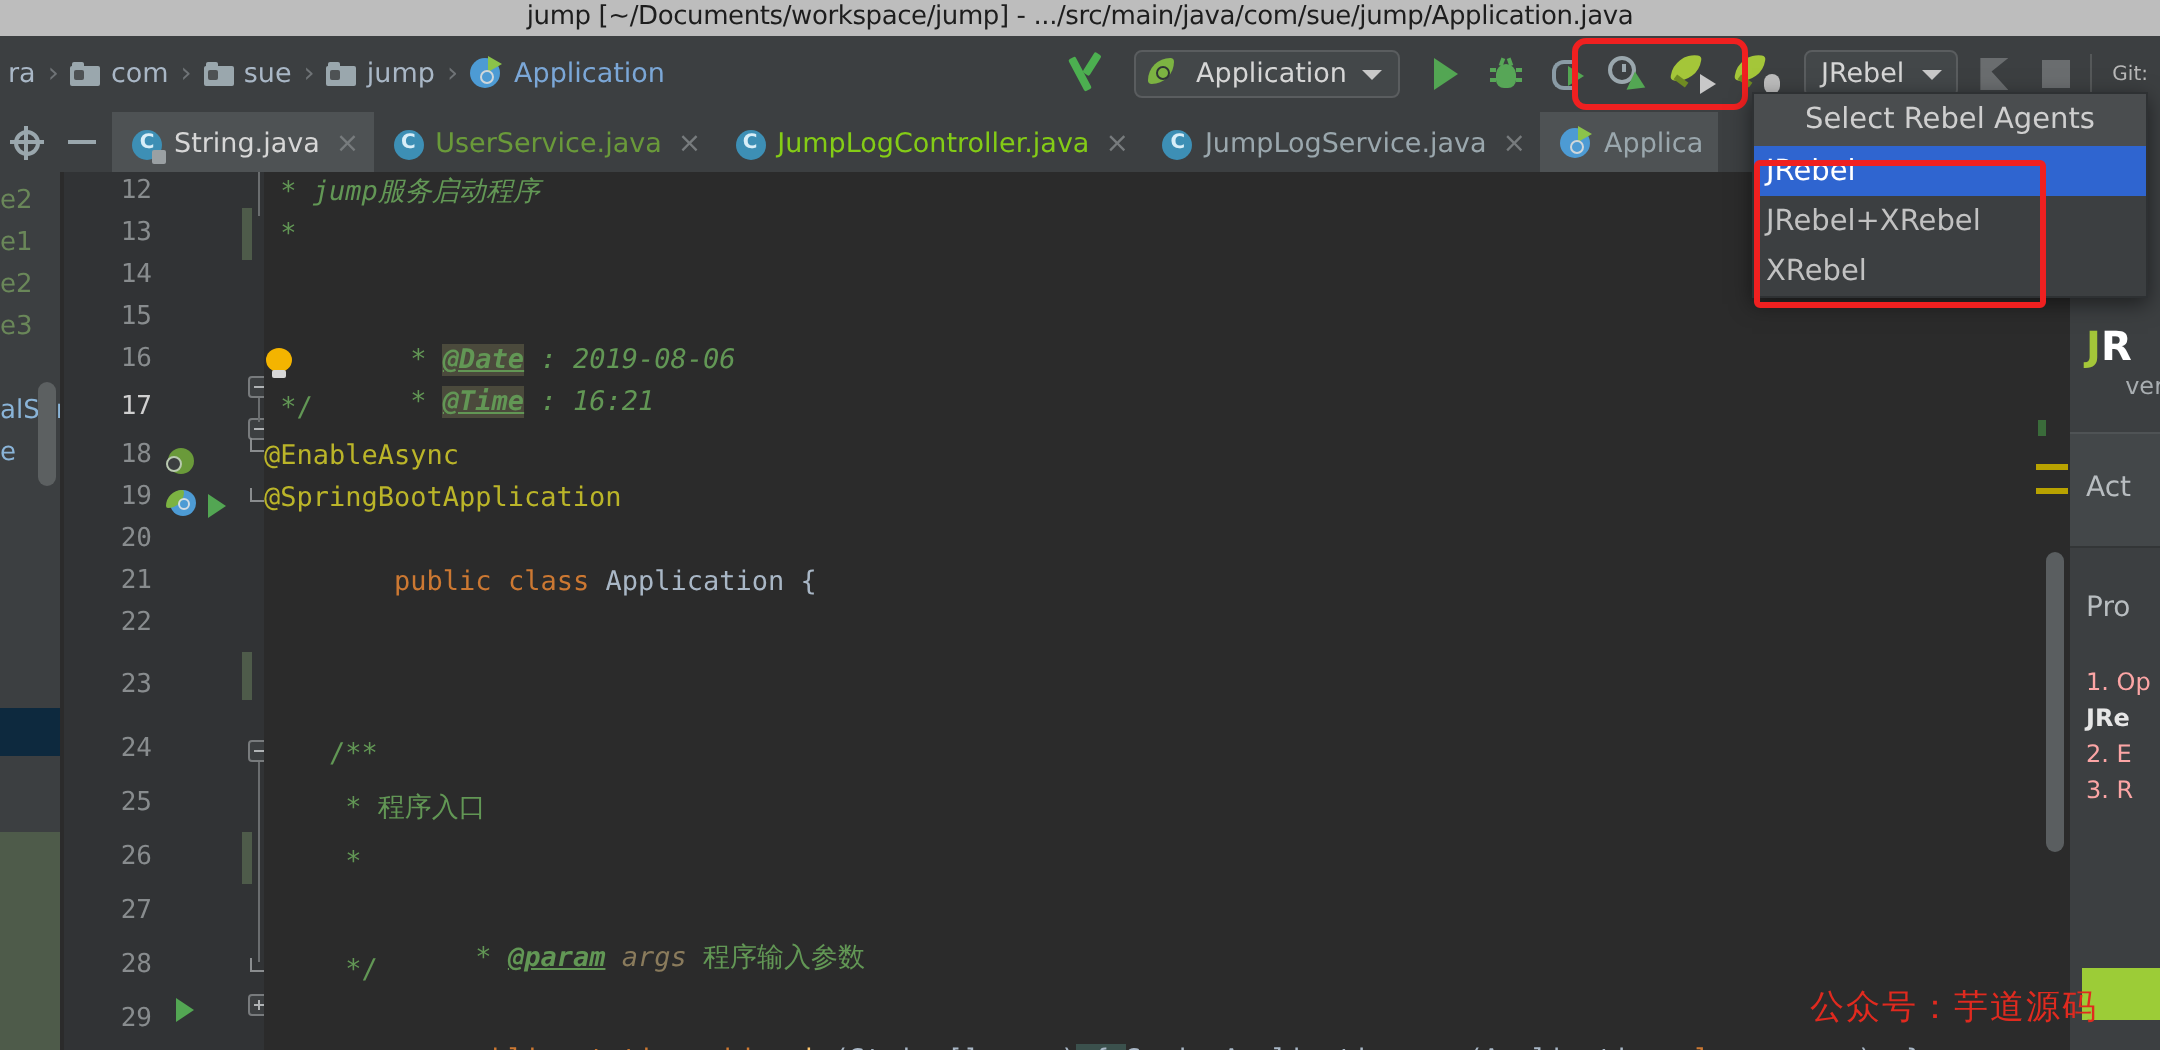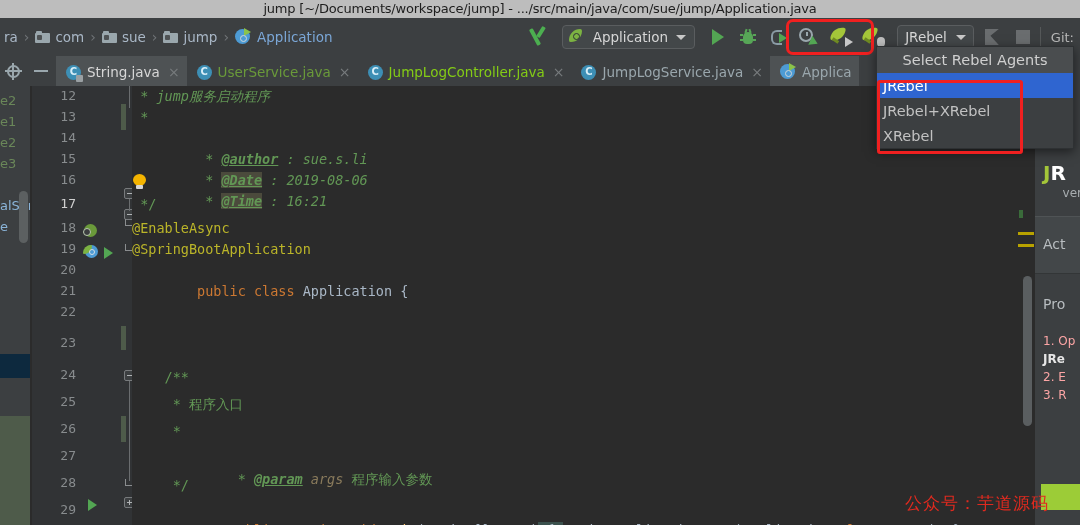--- a/index.html
+++ b/index.html
@@ -145,21 +145,21 @@
   }
   .agent-combo .label{font-size:13.5px;color:#d6d6d6;margin-right:9px;}
 
   .ext-ico{width:22px;height:20px;position:relative;margin-left:8px;}
   .ext-ico .s{
     position:absolute;left:3px;top:2px;width:14px;height:16px;background:#6a6d6f;
     clip-path: polygon(100% 0, 40% 42%, 100% 100%, 0 100%, 0 0);
   }
   .stop-sq{width:14px;height:14px;background:#6a6d6f;margin-left:12px;}
   .vdiv{width:1px;height:20px;background:#555859;margin:0 10px;}
-  .git-label{font-size:13px;color:#b8b8b8;}
+  .git-label{font-size:10px;color:#b8b8b8;}
 
   
   .tabbar{
     position:absolute;left:0;top:56px;width:1080px;height:30px;
     background:#3c3f41;display:flex;align-items:stretch;
   }
   .gear-ico{width:26px;height:30px;display:flex;align-items:center;justify-content:center;flex:none;}
   .gear-ico .g{width:13px;height:13px;border:2.5px solid #9aa7ad;border-radius:50%;position:relative;}
   .gear-ico .g:before{content:"";position:absolute;left:-4px;top:3px;width:17px;height:2px;background:#9aa7ad;}
   .gear-ico .g:after{content:"";position:absolute;left:3px;top:-4px;width:2px;height:17px;background:#9aa7ad;}
@@ -560,23 +560,20 @@
           <span class="h"></span>
         </div>
 
     </div>
 
     <div class="code-area">
 
       <div class="cl" style="top:0px"><span class="cmt-i"> * jump服务启动程序</span></div>
       <div class="cl" style="top:21px"><span class="cmt-i"> *</span></div>
 
-      <div class="cl" style="top:42px">
-        <span class="cmt-i"> * </span><span class="tag">@author</span><span class="cmt-i"> : sue.s.li</span>
-      </div>
 
       <div class="cl" style="top:63px">
         <span class="cmt-i"> * </span><span class="tag tag-hl">@Date</span><span class="cmt-i"> : 2019-08-06</span>
       </div>
 
       <div class="cl" style="top:84px">
         <span class="cmt-i"> * </span><span class="tag tag-hl">@Time</span><span class="cmt-i"> : 16:21</span>
       </div>
 
       <div class="cl" style="top:108px"><span class="cmt"> */</span></div>

